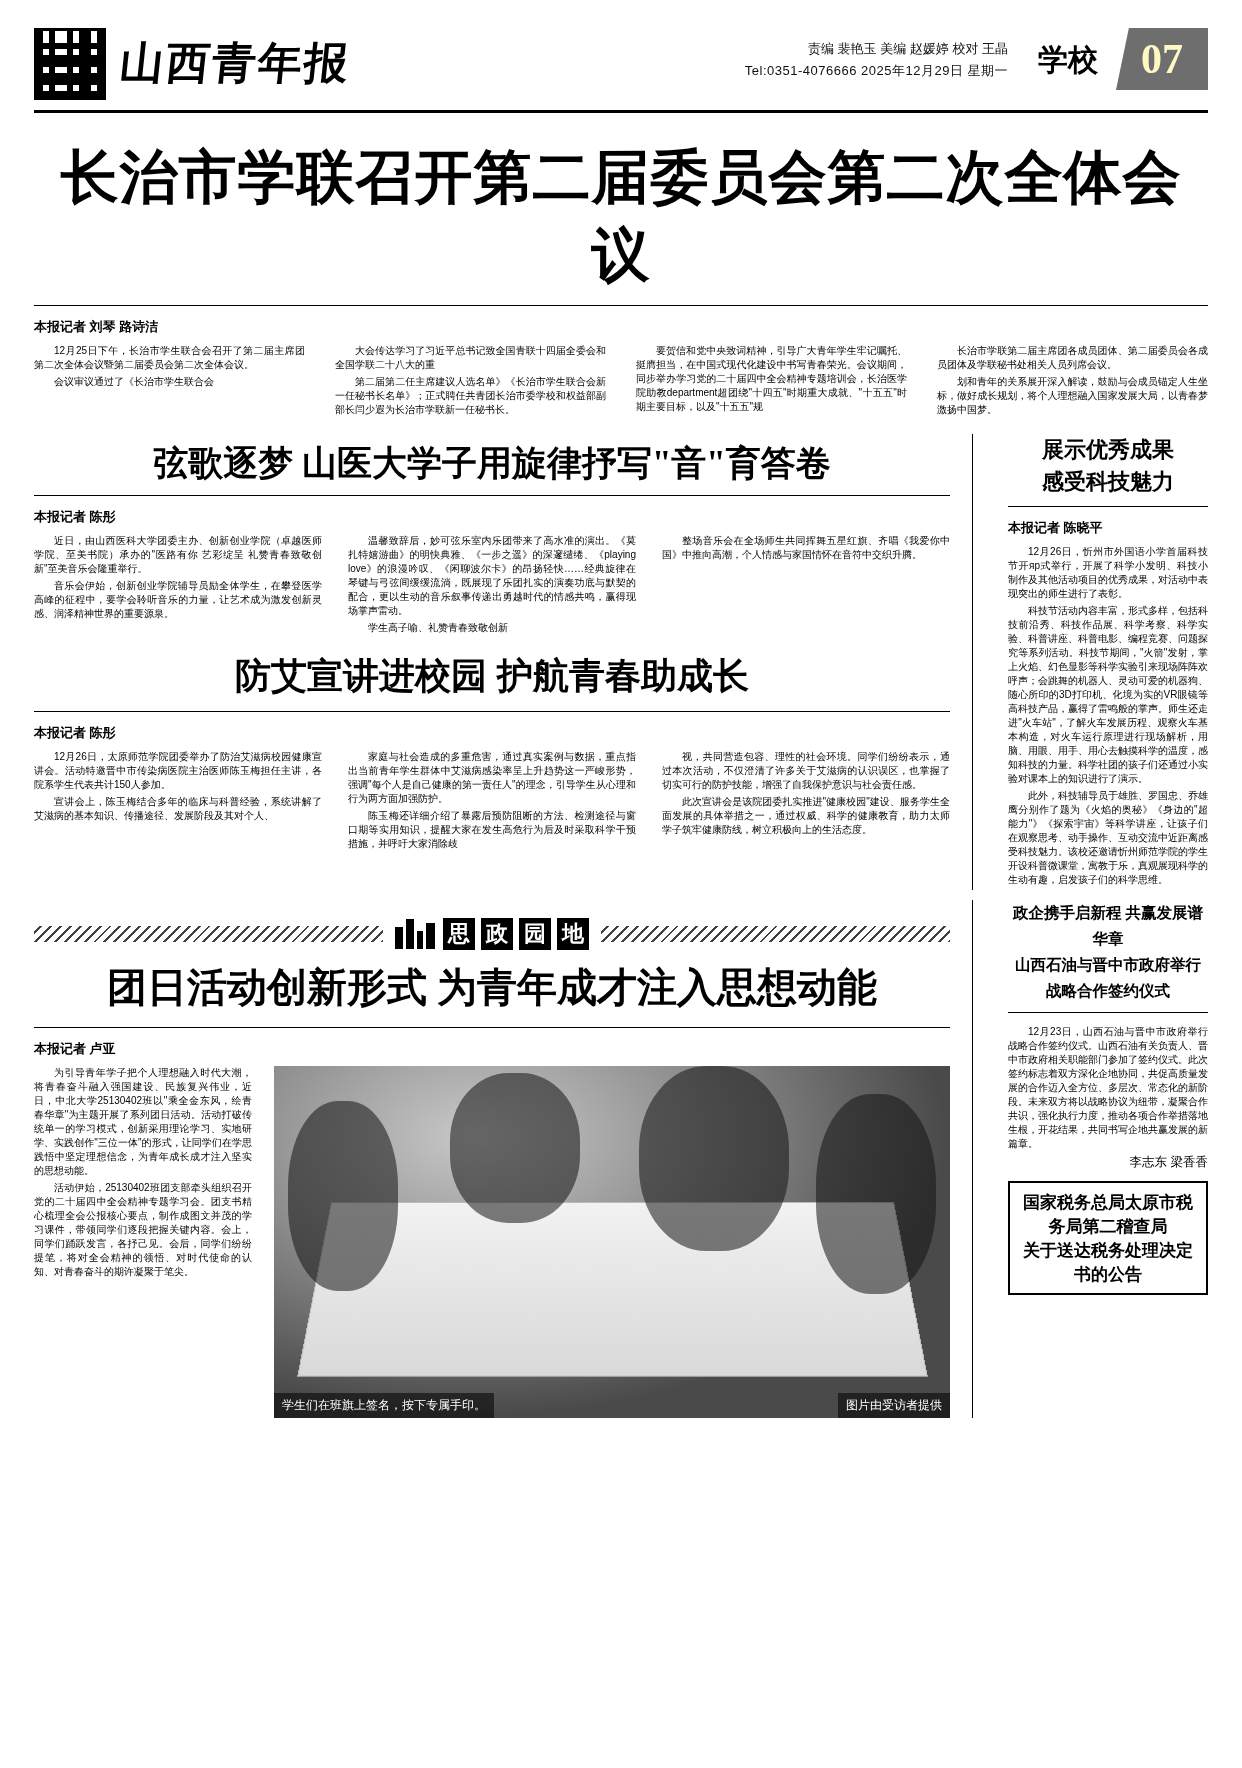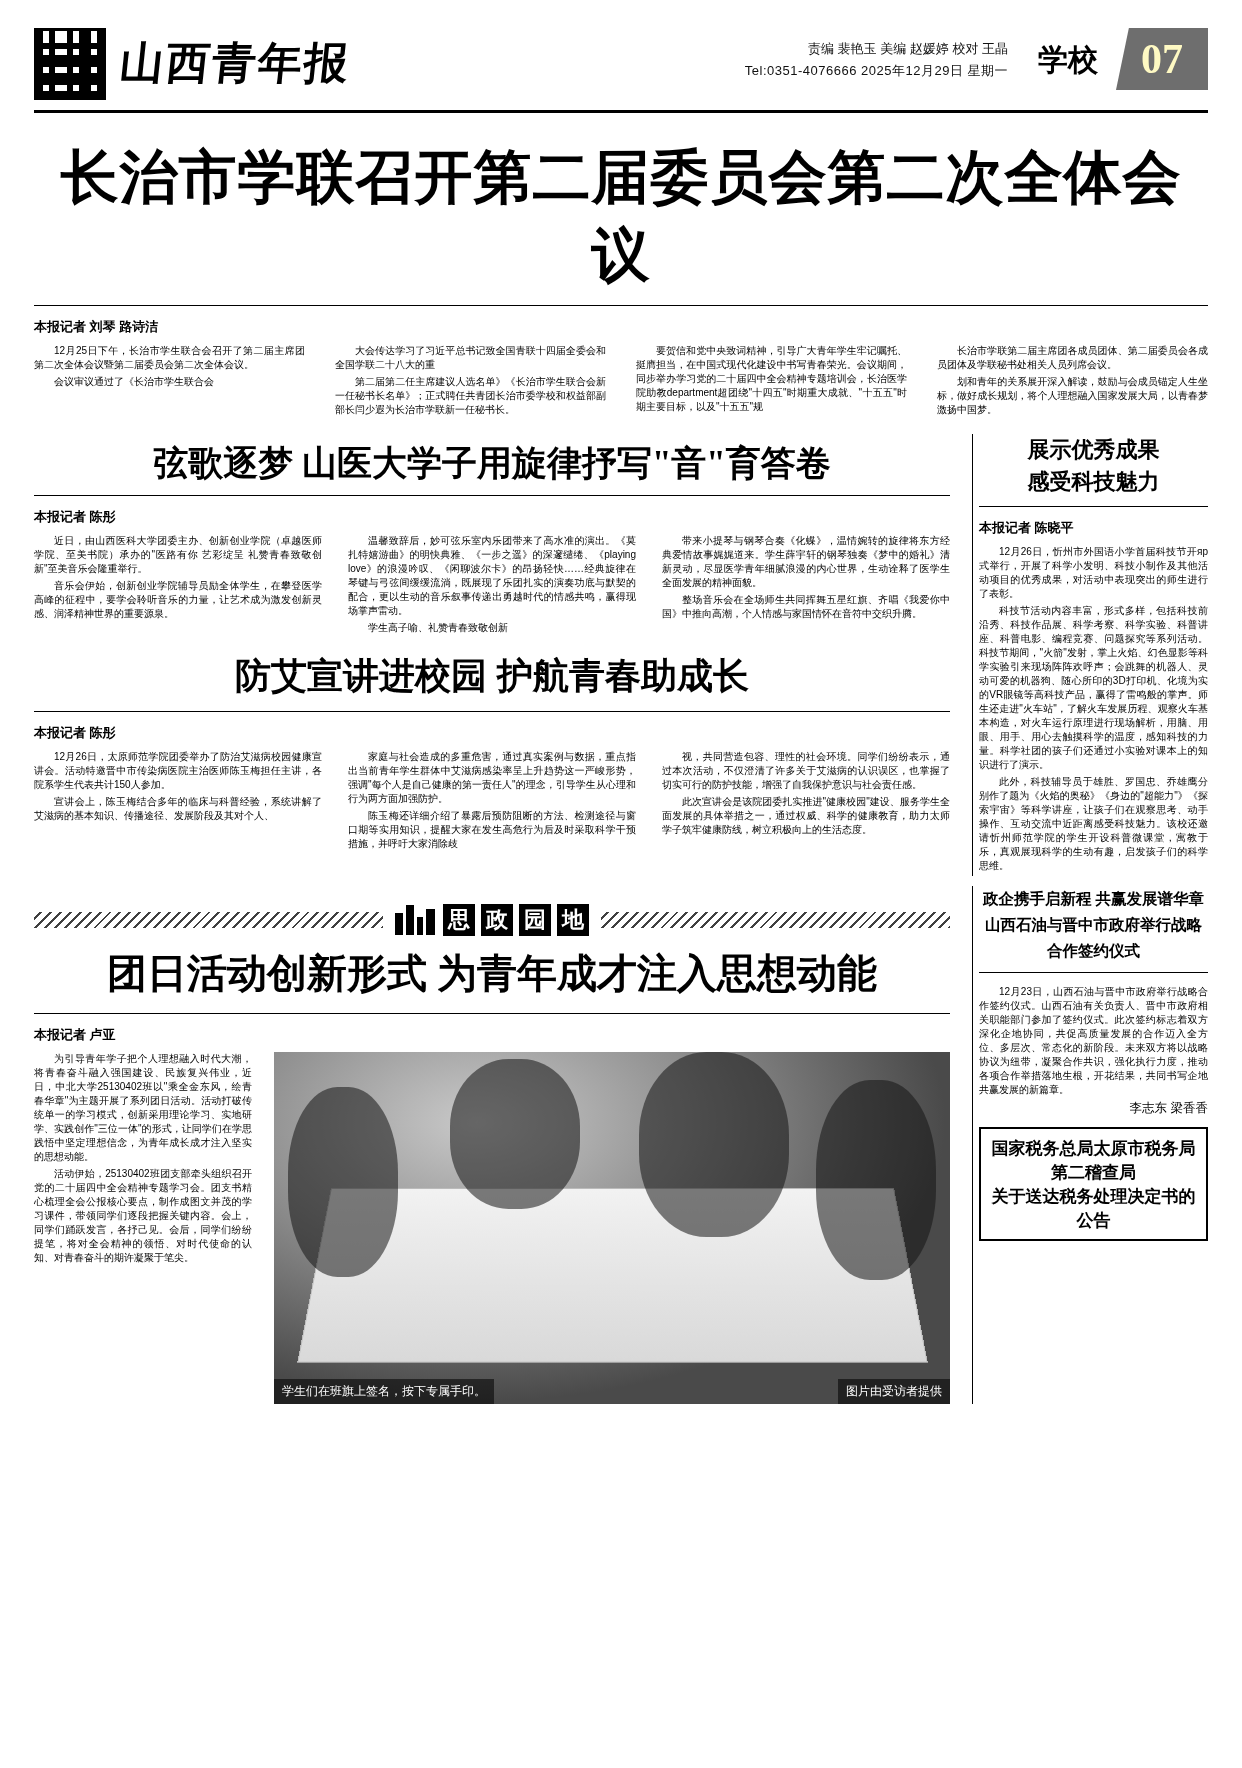--- a/index.html
+++ b/index.html
@@ -55,21 +55,21 @@
   .byline { font-size:13px; font-weight:bold; margin-bottom:8px; }
   .col-text { font-size:10px; line-height:14px; text-align:justify; }
   .col-text p { margin:0 0 3px 0; text-indent:2em; }
 
   .cols3 { display:flex; gap:26px; }
   .cols3 > div { flex:1; }
 
   
   .two-pane { display:flex; gap:22px; margin-top:14px; }
   .left-pane { flex:1 1 0; }
-  .right-pane { width:236px; flex:0 0 236px; border-left:1px solid #000; padding-left:6px; }
+  .right-pane { width:236px; flex:0 0 236px; border-left:1px solid #000; padding-left:35px; }
 
   .headline-2 {
     text-align:center; font-family:"Liberation Serif", serif;
     font-size:35px; font-weight:bold; margin:6px 0 6px 0;
   }
   .headline-3 {
     text-align:center; font-family:Liberation Sans, sans-serif;
     font-size:36px; font-weight:bold; margin:14px 0 10px 0;
   }
 
@@ -176,21 +176,20 @@
       <div class="cols3">
         <div class="col-text">
           <p>近日，由山西医科大学团委主办、创新创业学院（卓越医师学院、至美书院）承办的"医路有你  艺彩绽呈  礼赞青春致敬创新"至美音乐会隆重举行。</p>
           <p>音乐会伊始，创新创业学院辅导员励全体学生，在攀登医学高峰的征程中，要学会聆听音乐的力量，让艺术成为激发创新灵感、润泽精神世界的重要源泉。</p>
         </div>
         <div class="col-text">
           <p>温馨致辞后，妙可弦乐室内乐团带来了高水准的演出。《莫扎特嬉游曲》的明快典雅、《一步之遥》的深邃缱绻、《playing love》的浪漫吟叹、《闲聊波尔卡》的昂扬轻快……经典旋律在琴键与弓弦间缓缓流淌，既展现了乐团扎实的演奏功底与默契的配合，更以生动的音乐叙事传递出勇越时代的情感共鸣，赢得现场掌声雷动。</p>
           <p>学生高子喻、礼赞青春致敬创新</p>
         </div>
         <div class="col-text">
-          <p>带来小提琴与钢琴合奏《化蝶》，温情婉转的旋律将东方经典爱情故事娓娓道来。学生薛宇轩的钢琴独奏《梦中的婚礼》清新灵动，尽显医学青年细腻浪漫的内心世界，生动诠释了医学生全面发展的精神面貌。</p>
           <p>整场音乐会在全场师生共同挥舞五星红旗、齐唱《我爱你中国》中推向高潮，个人情感与家国情怀在音符中交织升腾。</p>
         </div>
       </div>
 
       <div class="headline-3">防艾宣讲进校园  护航青春助成长</div>
       <div class="hr-thin"></div>
       <div class="byline">本报记者 陈彤</div>
       <div class="cols3">
         <div class="col-text">
           <p>12月26日，太原师范学院团委举办了防治艾滋病校园健康宣讲会。活动特邀晋中市传染病医院主治医师陈玉梅担任主讲，各院系学生代表共计150人参加。</p>

